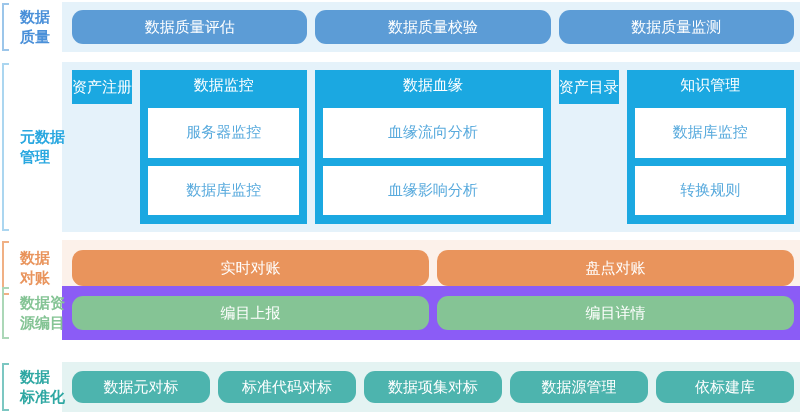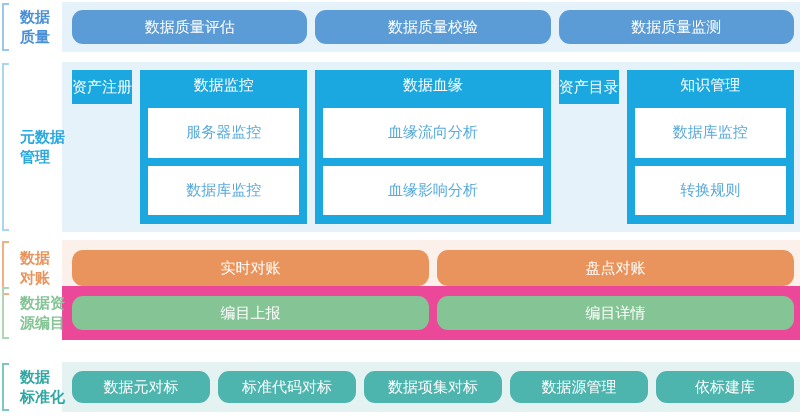--- a/index.html
+++ b/index.html
@@ -61,21 +61,21 @@
 
   
   #row3 { top: 240px; height: 56px; }
   #row3 .panel { background: #FCF1EA; }
   #row3 .box { background: #E9945C; height: 36px; }
   #row3 .bracket { border-color: #F0B084; }
   #row3 .rail-label { color: #E9945C; }
 
   
   #row4 { top: 286px; height: 54px; }
-  #row4 .panel { background: #ec4899; }
+  #row4 .panel { background: #8b5cf6; }
   #row4 .box { background: #85C495; height: 34px; }
   #row4 .bracket { border-color: #ABD7B7; }
   #row4 .rail-label { color: #85C495; }
 
   
   #row5 { top: 362px; height: 50px; }
   #row5 .panel { background: #E4F3F2; }
   #row5 .box { background: #4DB4AE; height: 32px; }
   #row5 .bracket { border-color: #7CC7C2; }
   #row5 .rail-label { color: #2FA8A3; }

